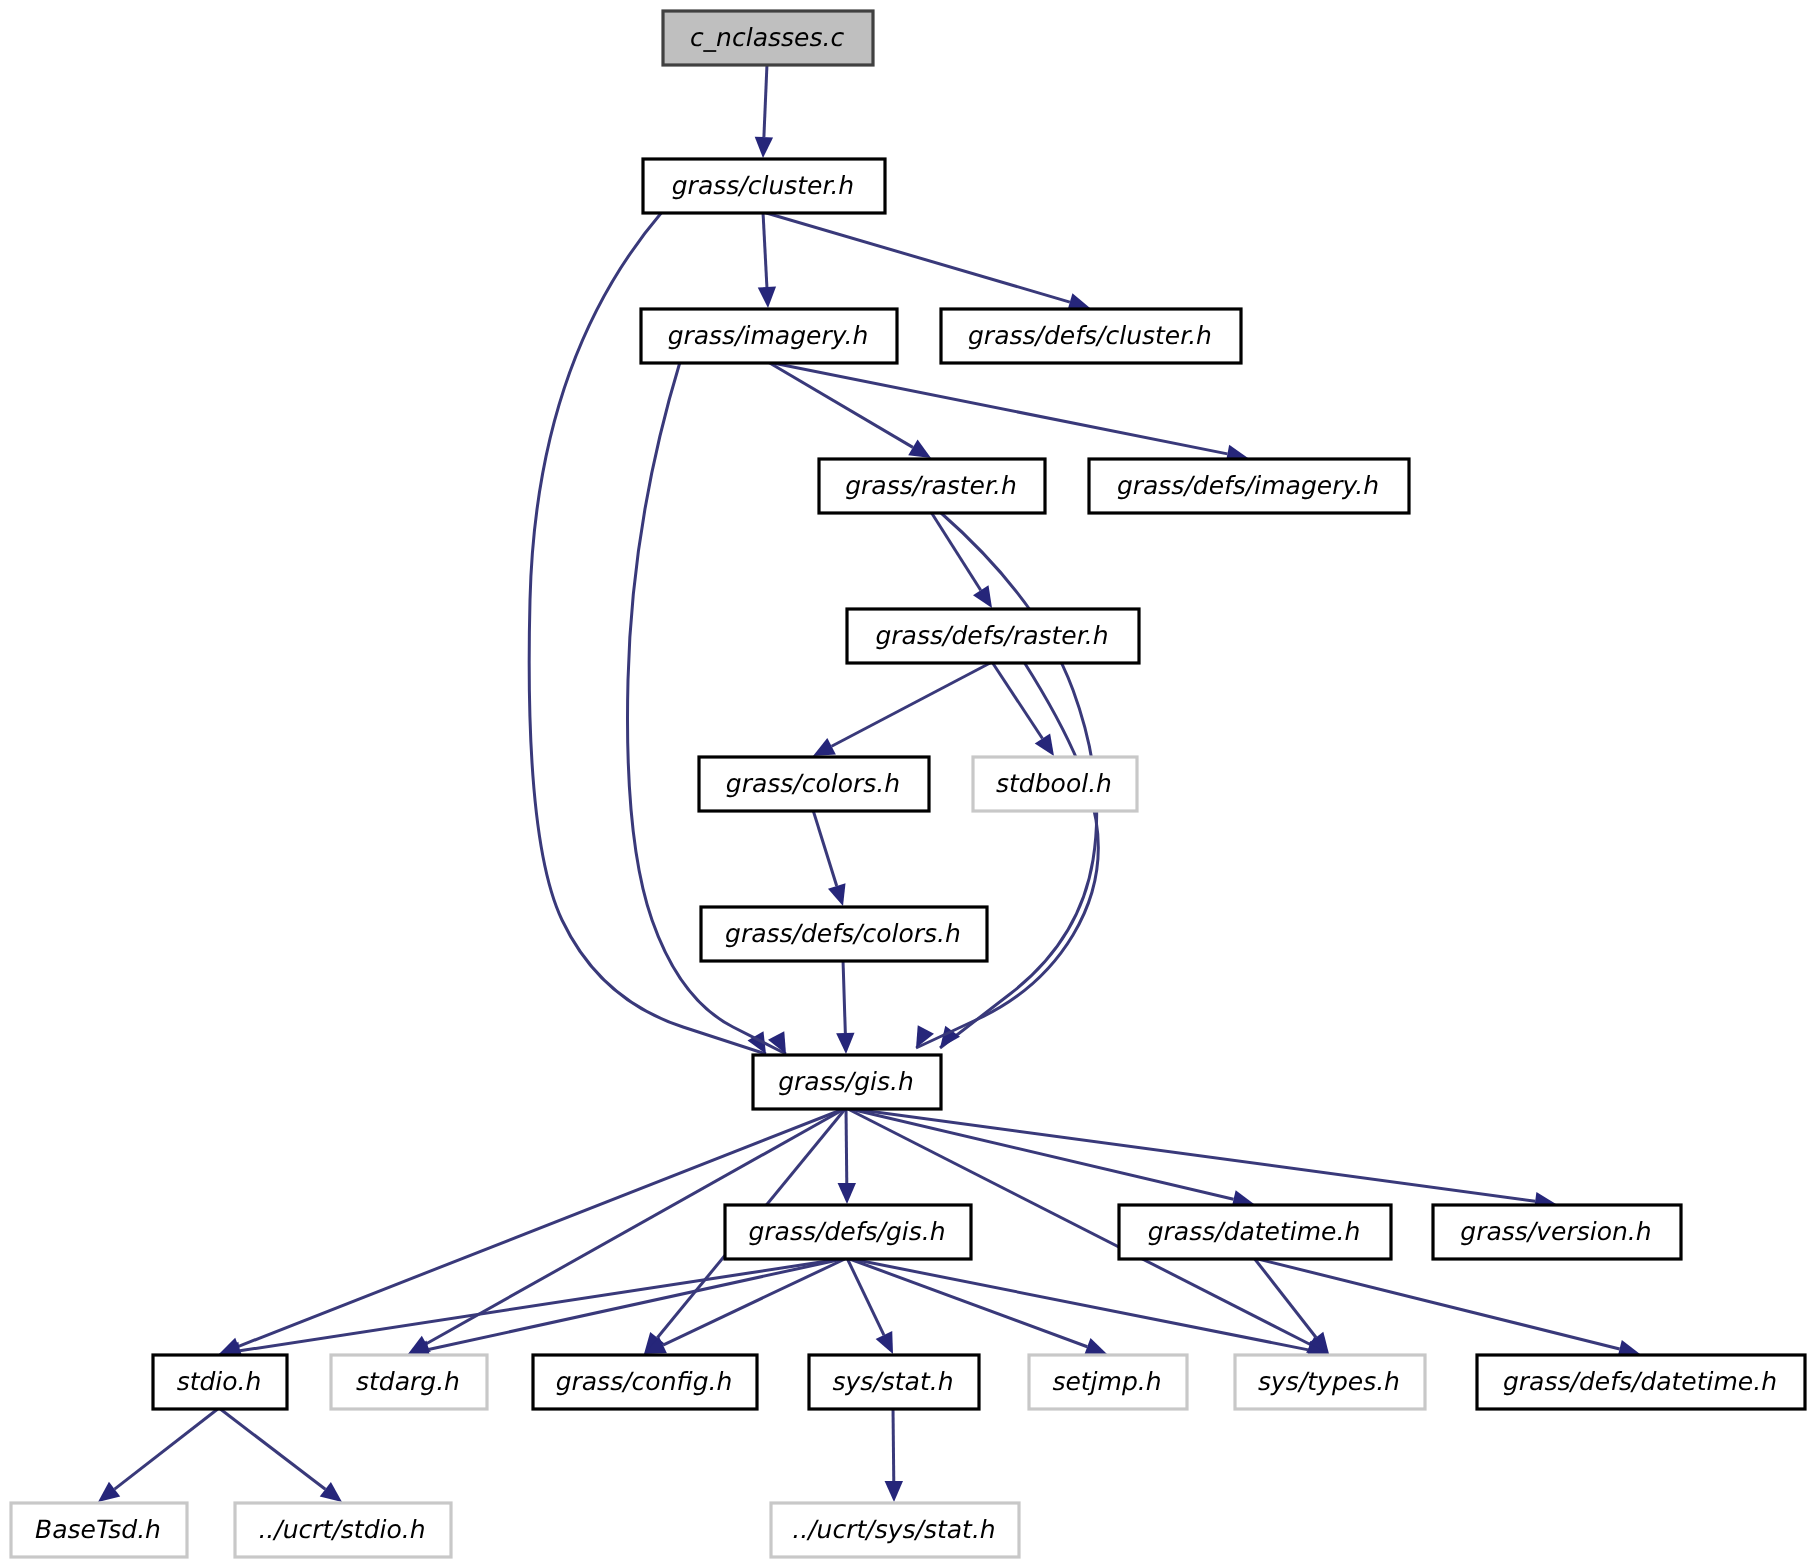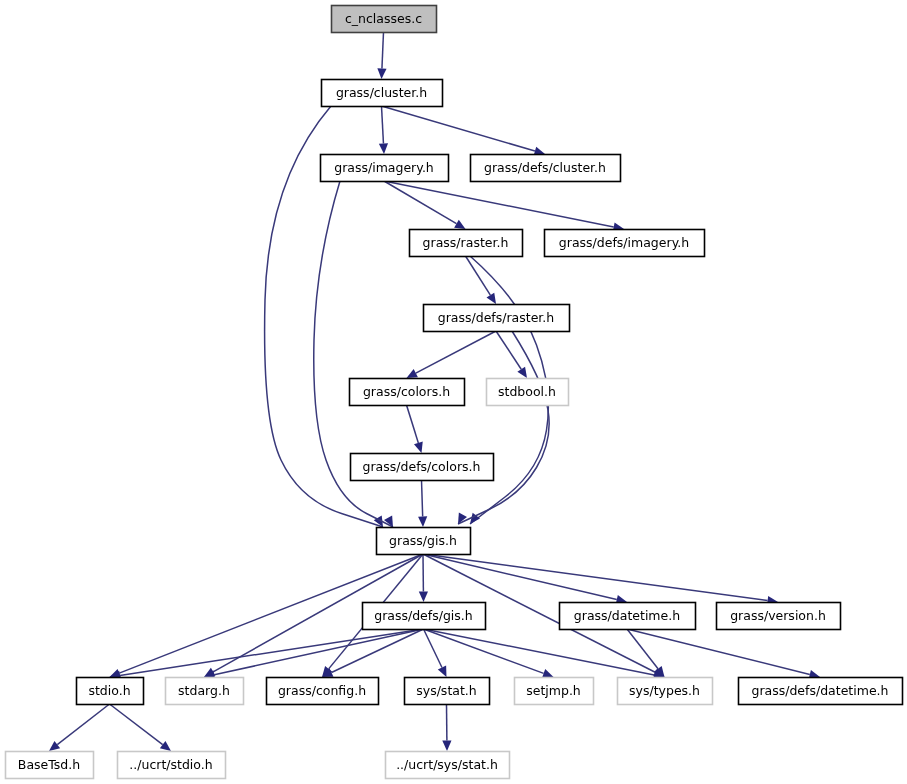--- a/index.html
+++ b/index.html
@@ -10,20 +10,21 @@
   body {
     width: 907px;
     height: 784px;
     font-family: "DejaVu Sans", sans-serif;
     overflow: hidden;
   }
   #graph-root {
     position: relative;
     width: 907px;
     height: 784px;
+    font-style: italic;
   }
   svg#depgraph {
     display: block;
     width: 907px;
     height: 784px;
   }
   .node-box {
     stroke-width: 1.6px;
   }
   .node-box.local {

